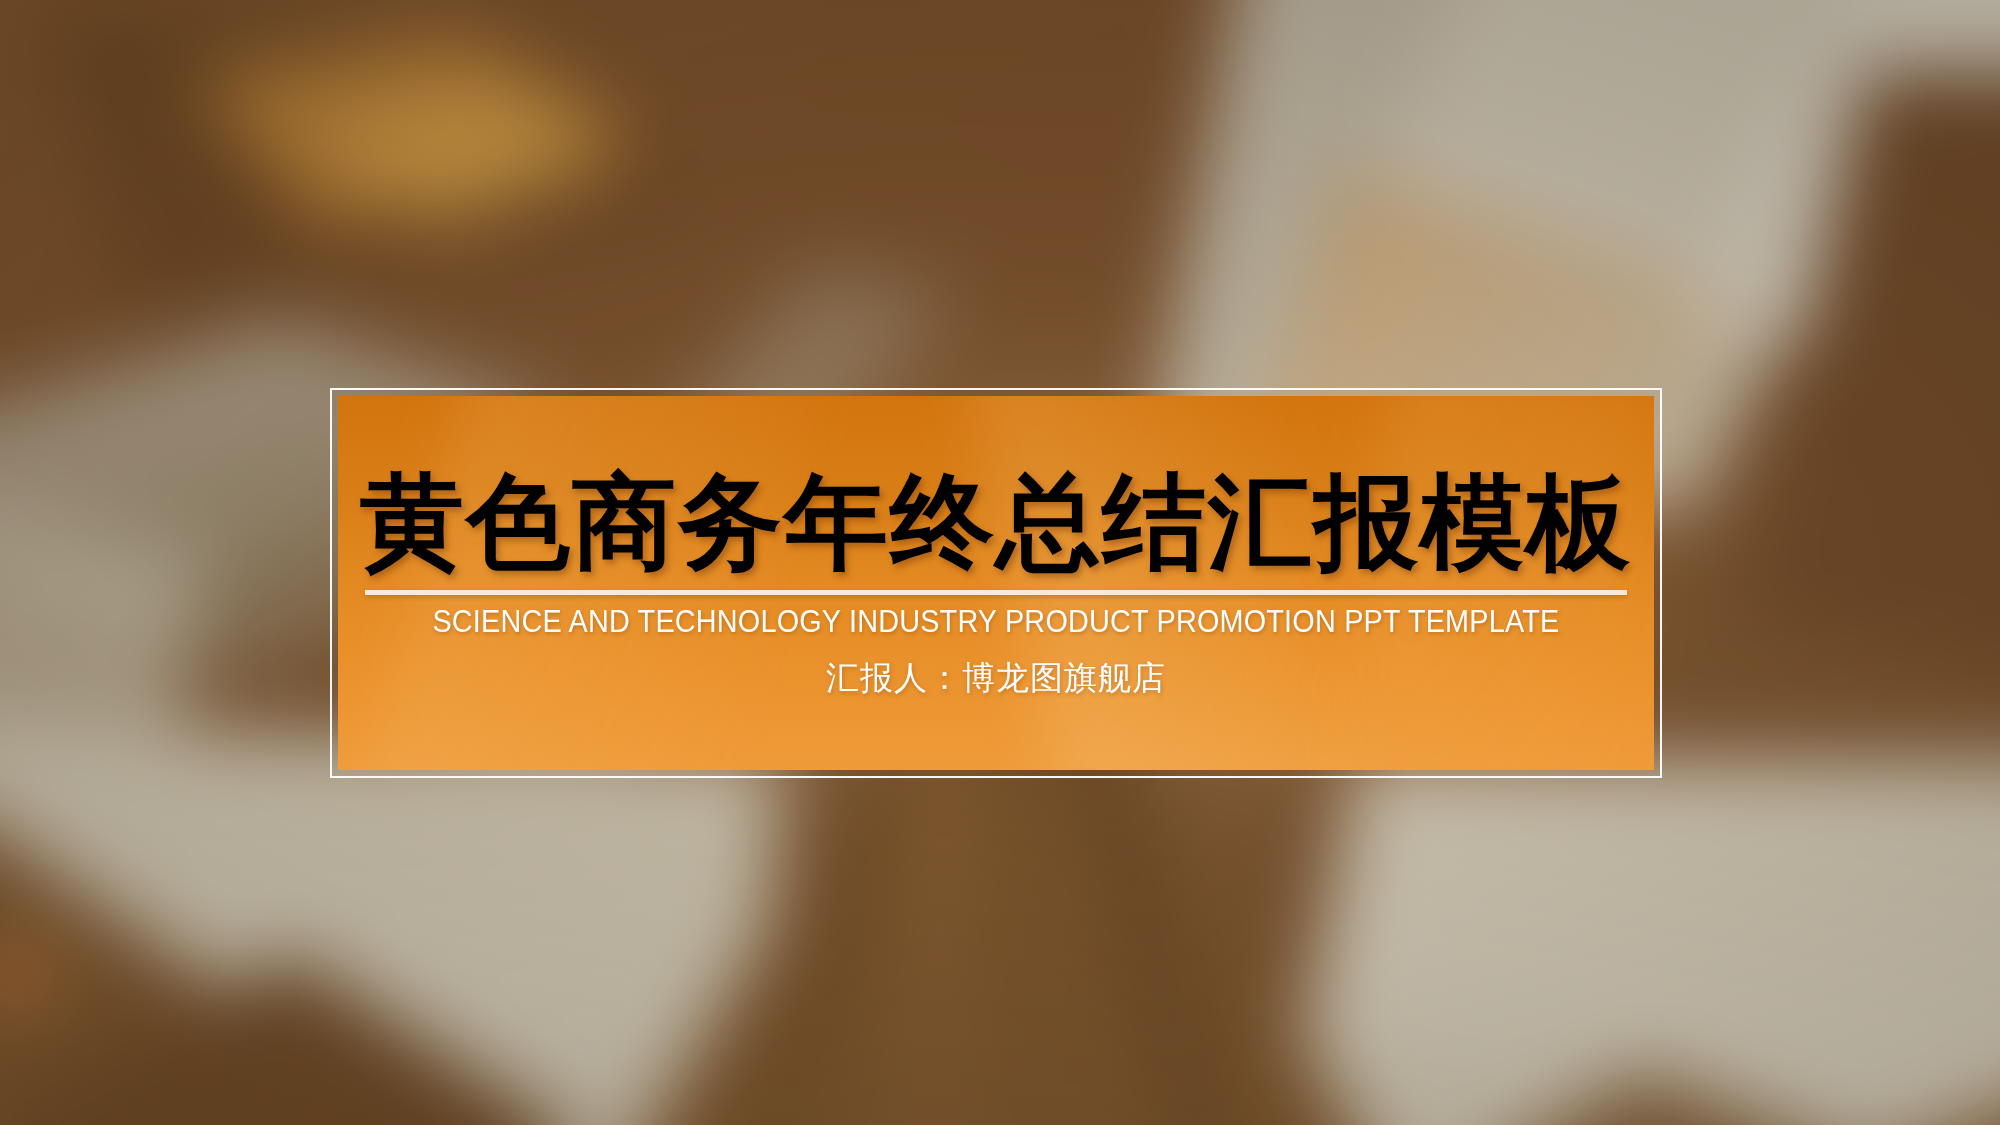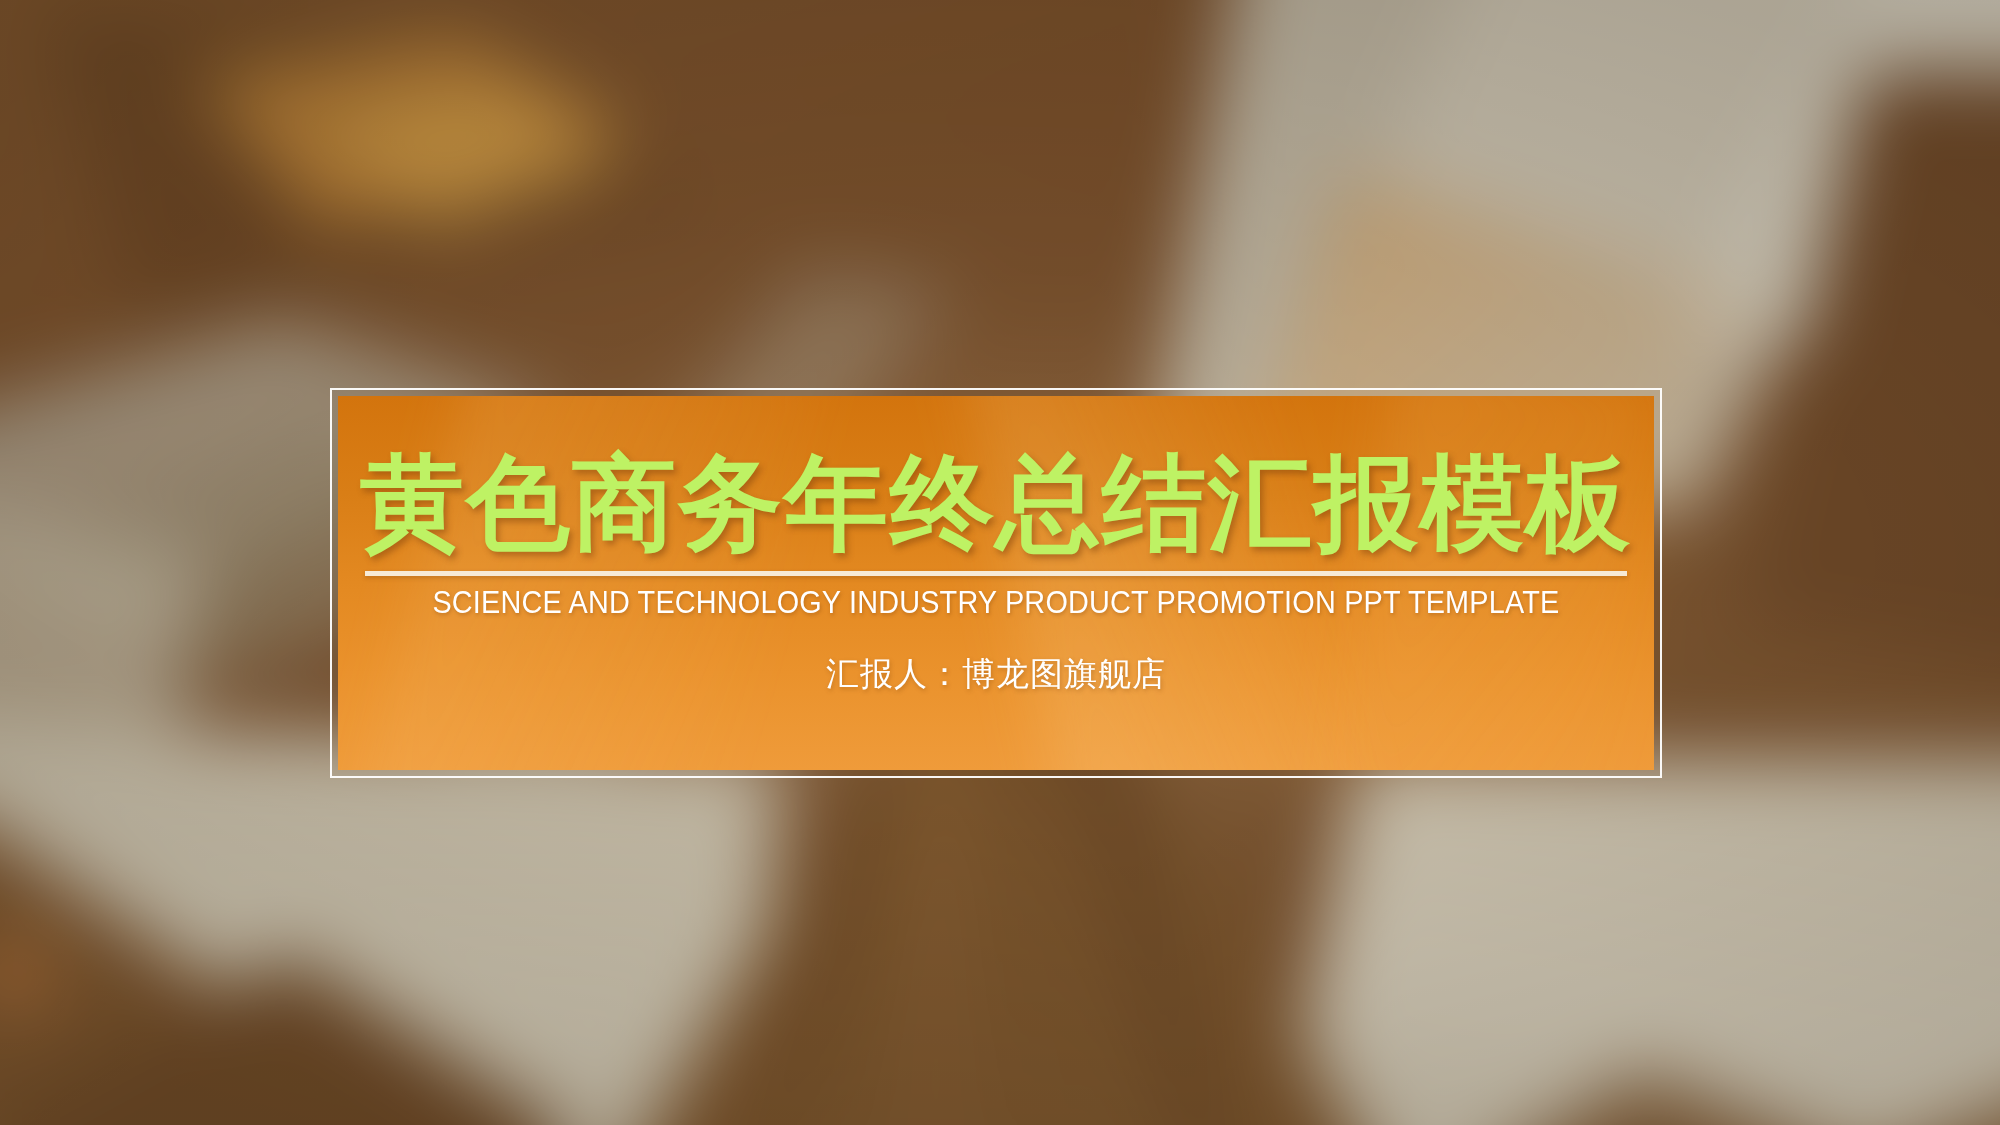--- a/index.html
+++ b/index.html
@@ -263,25 +263,25 @@
 
   .panel-content {
     position: absolute;
     inset: 6px;
     display: flex;
     flex-direction: column;
     align-items: center;
   }
 
   .title-main {
-    margin-top: 55px;
+    margin-top: 74px;
     font-size: 104px;
     line-height: 1;
     font-weight: 700;
-    color: #bef264;
+    color: #000000;
     letter-spacing: 2px;
     white-space: nowrap;
     text-shadow: 3px 4px 6px rgba(120,60,10,0.45);
   }
 
   .title-rule {
     width: 1262px;
     height: 5px;
     background: #f7ead6;
     margin-top: 16px;
@@ -294,21 +294,21 @@
     line-height: 1;
     font-weight: 400;
     color: #ffffff;
     letter-spacing: 0.2px;
     white-space: nowrap;
     transform: scaleX(0.93);
     text-shadow: 1px 2px 4px rgba(120,60,10,0.35);
   }
 
   .title-presenter {
-    margin-top: 39px;
+    margin-top: 24px;
     font-size: 33px;
     line-height: 1;
     font-weight: 400;
     color: #ffffff;
     letter-spacing: 1px;
     white-space: nowrap;
     text-shadow: 1px 2px 4px rgba(120,60,10,0.35);
   }
 </style>
 </head>

